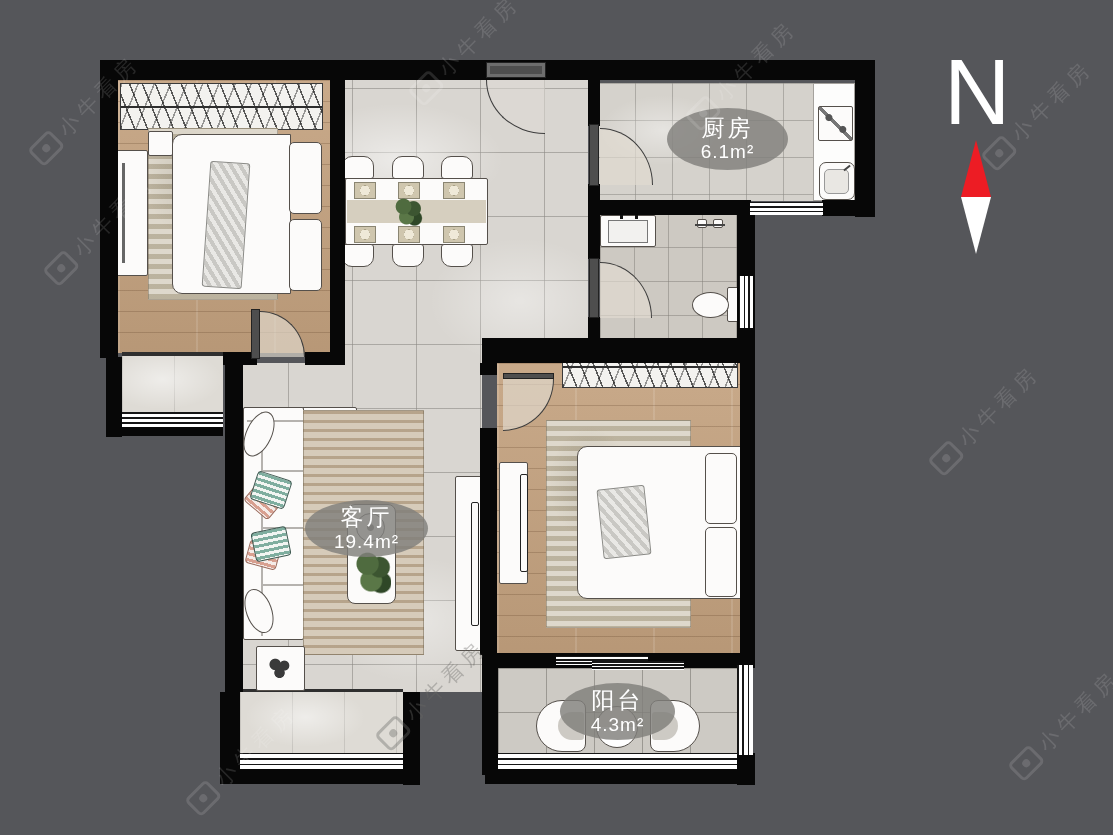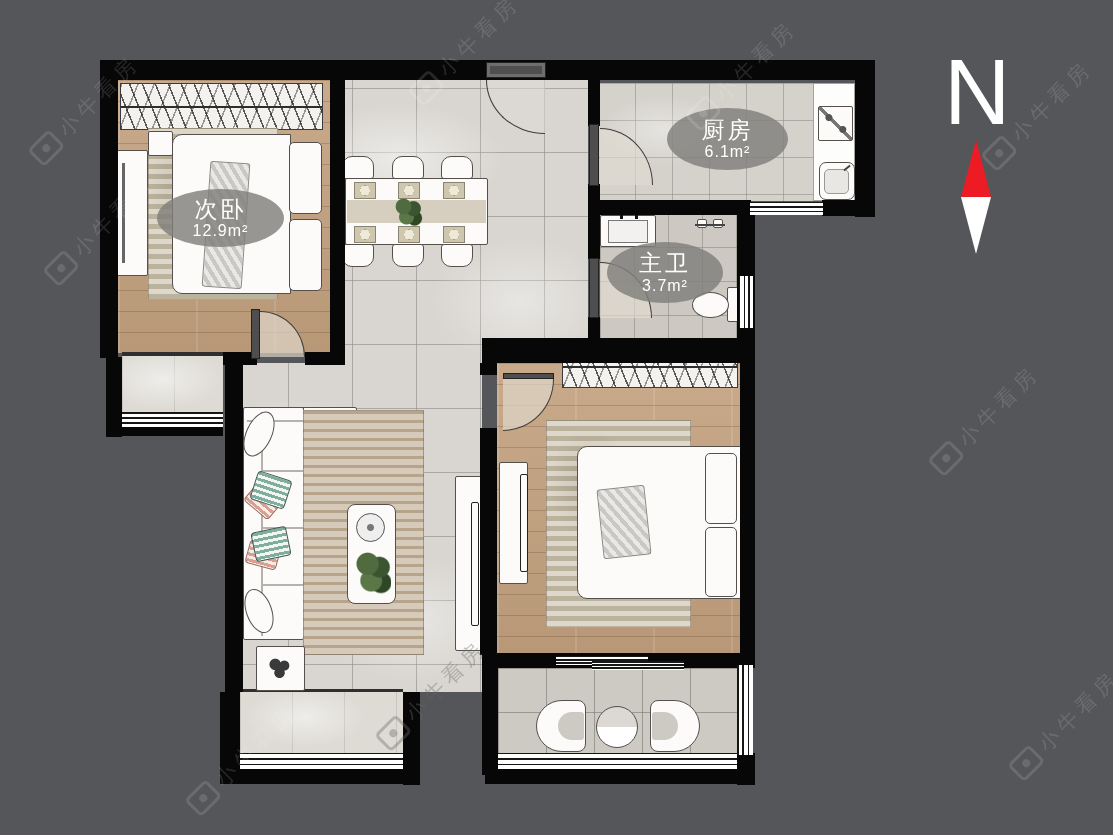--- a/index.html
+++ b/index.html
@@ -72,21 +72,21 @@
       radial-gradient(circle at 68% 42%, #3c5531 26%, transparent 30%),
       radial-gradient(circle at 45% 70%, #5a7747 26%, transparent 30%),
       radial-gradient(circle at 72% 74%, #2f4727 22%, transparent 26%);}
   .thinline{position:absolute;background:#2f2f2f;}
   .seam{position:absolute;background:#b5b2ae;}
   
   .bubble{position:absolute;background:rgba(128,127,123,.82);border-radius:50%;
     display:flex;flex-direction:column;align-items:center;justify-content:center;
     color:#fff;text-align:center;line-height:1.15;}
   .bubble .rname{font-size:23px;letter-spacing:3px;}
-  .bubble .rarea{font-size:16px;letter-spacing:1px;}
+  .bubble .rarea{font-size:19px;letter-spacing:1px;}
   
   .wm{position:absolute;display:flex;align-items:center;gap:7px;transform:rotate(-45deg);
     color:rgba(255,255,255,.13);font-size:21px;letter-spacing:5px;white-space:nowrap;}
   .wm--dark{color:rgba(105,105,102,.38);}
   .cam{display:inline-block;width:24px;height:18px;border:3px solid currentColor;border-radius:5px;position:relative;}
   .camdot{position:absolute;left:50%;top:50%;width:8px;height:8px;margin:-4px 0 0 -4px;border-radius:50%;background:currentColor;}
   
   .north-n{position:absolute;color:#fff;font-size:92px;font-weight:400;line-height:1;}
   .tri{position:absolute;width:0;height:0;}
 </style>
@@ -233,31 +233,31 @@
   <div class="arc arc-sw" style="left:486px;top:80px;width:59px;height:54px;background:rgba(222,219,214,.55);"></div>
   <div class="leaf" style="left:589px;top:124px;width:10px;height:62px;"></div>
   <div class="arc arc-ne" style="left:600px;top:128px;width:53px;height:57px;"></div>
   <div class="leaf" style="left:589px;top:258px;width:10px;height:60px;"></div>
   <div class="arc arc-ne" style="left:600px;top:262px;width:52px;height:56px;"></div>
   <div class="leaf" style="left:251px;top:309px;width:9px;height:50px;"></div>
   <div class="arc arc-ne" style="left:260px;top:311px;width:45px;height:46px;"></div>
   <div class="leaf" style="left:503px;top:373px;width:51px;height:6px;"></div>
   <div class="arc arc-se" style="left:503px;top:379px;width:51px;height:52px;"></div>
 
-  <div class="bubble" style="left:157px;top:189px;width:127px;height:58px;">
-    <span class="rname">次卧</span>
-    <span class="rarea">12.9m²</span>
-  </div>
   <div class="bubble" style="left:667px;top:108px;width:121px;height:62px;">
     <span class="rname">厨房</span>
     <span class="rarea">6.1m²</span>
   </div>
-  <div class="bubble" style="left:607px;top:242px;width:116px;height:61px;">
-    <span class="rname">主卫</span>
-    <span class="rarea">3.7m²</span>
+  <div class="bubble" style="left:305px;top:500px;width:123px;height:57px;">
+    <span class="rname">客厅</span>
+    <span class="rarea">19.4m²</span>
+  </div>
+  <div class="bubble" style="left:560px;top:683px;width:115px;height:57px;">
+    <span class="rname">阳台</span>
+    <span class="rarea">4.3m²</span>
   </div>
 
   <div class="north-n" style="left:944px;top:46px;">N</div>
   <div class="tri" style="left:961px;top:140px;border-left:15px solid transparent;border-right:15px solid transparent;border-bottom:57px solid #ed1c24;"></div>
   <div class="tri" style="left:961px;top:197px;border-left:15px solid transparent;border-right:15px solid transparent;border-top:57px solid #ffffff;"></div>
 
   <div class="wm" style="left:15px;top:95px;">
       <span class="cam">
         <span class="camdot"></span>
       </span>

